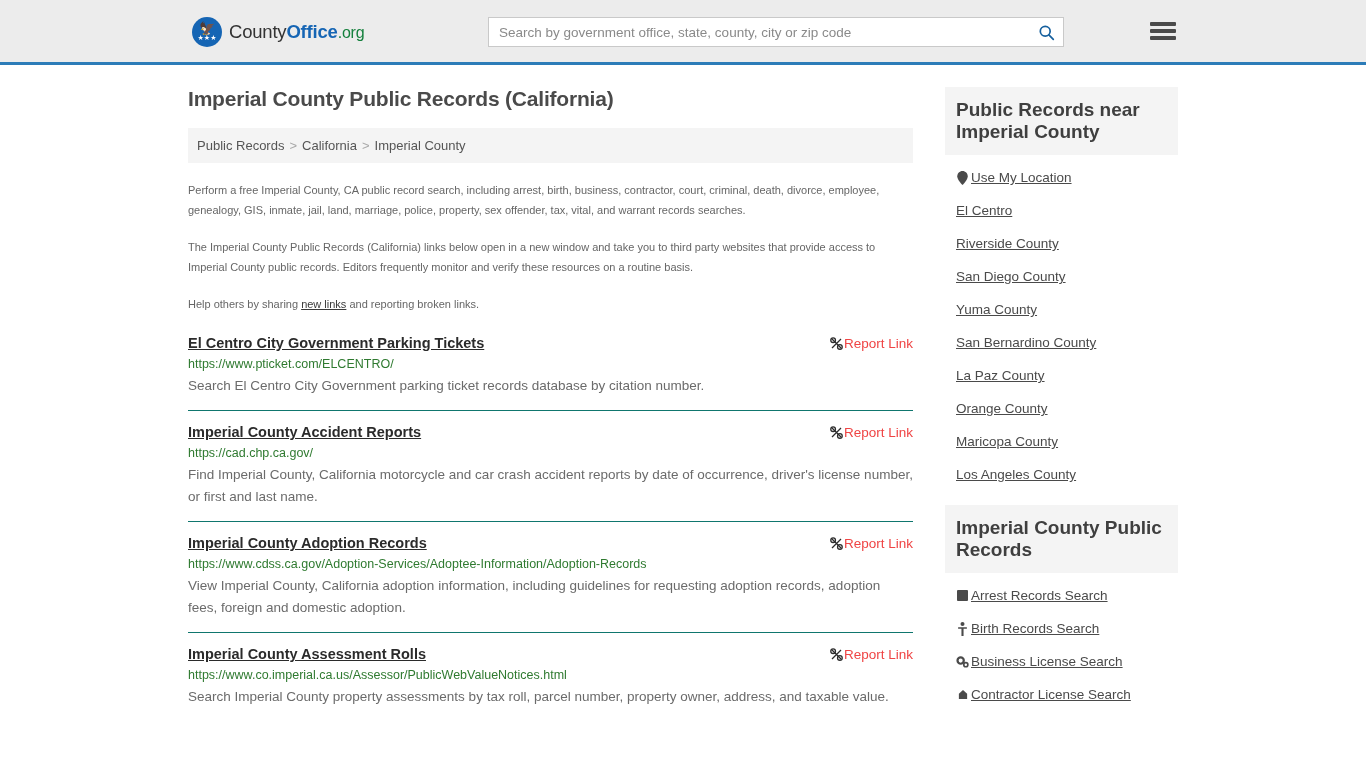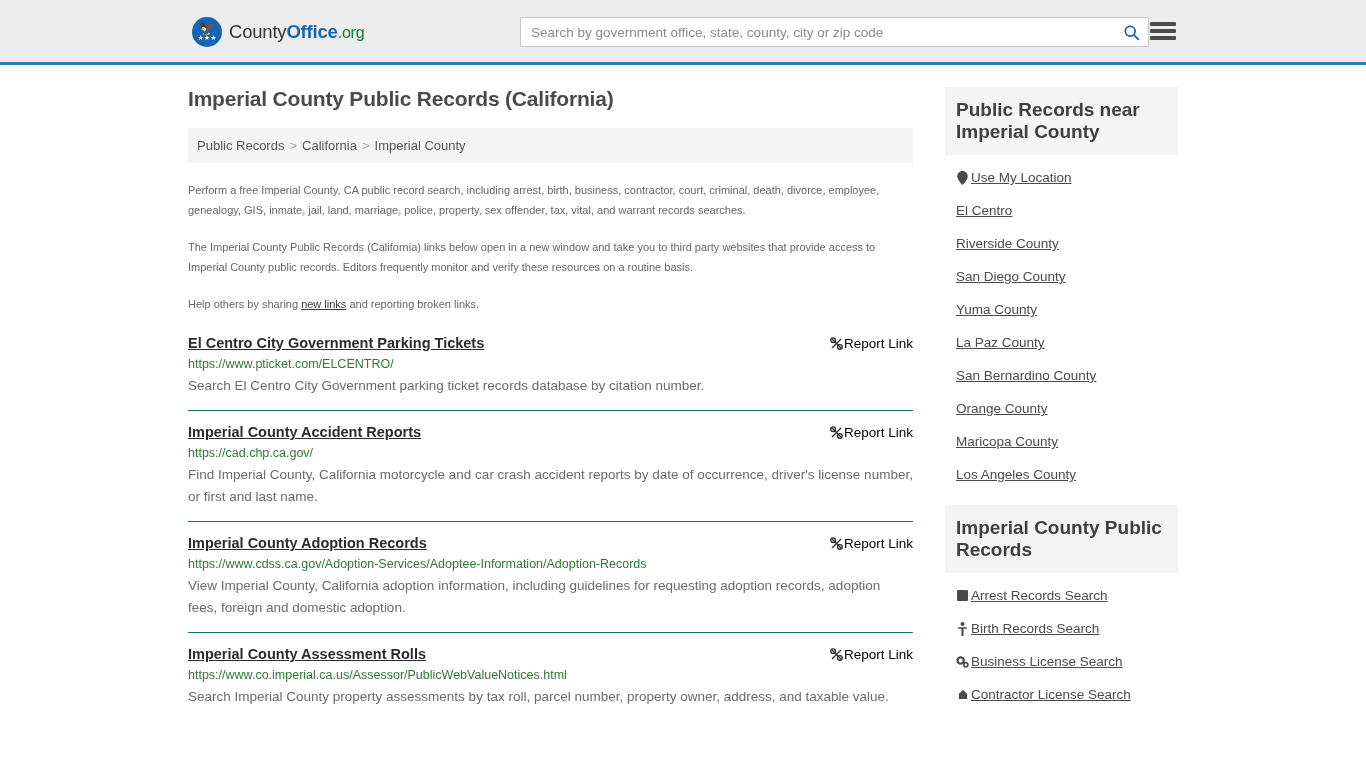--- a/index.html
+++ b/index.html
@@ -33,22 +33,22 @@
     gap:1px;
   }
   .logo-mark .eagle { font-size:13px; color:#ffffff; line-height:9px; }
   .logo-mark .stars { font-size:7px; color:#ffffff; line-height:7px; letter-spacing:0px; }
   .logo-text { font-size:18.5px; letter-spacing:-0.2px; }
   .logo-text .c1 { color:#333333; }
   .logo-text .c2 { color:#1565b4; font-weight:bold; }
   .logo-text .c3 { color:#15803d; font-size:16px; }
 
   .searchwrap {
-    position:absolute; left:520px; top:17px;
-    width:629px; height:30px;
+    position:absolute; left:488px; top:17px;
+    width:576px; height:30px;
     background:#ffffff;
     border:1px solid #c9c9c9;
     display:flex; 
   }
   .searchwrap input {
     flex:1; border:none; outline:none;
     font-family:"Liberation Sans", sans-serif;
     font-size:13.5px; color:#555; padding:0 10px;
     background:transparent;
   }
@@ -92,21 +92,21 @@
   .results { margin-top:21px; }
   .result { border-bottom:1px solid #0f766e; padding-bottom:13px; margin-bottom:13px; }
   .result:last-child { border-bottom:none; }
   .result-head { display:flex; align-items:flex-start; justify-content:space-between; }
   .result-title {
     font-size:14.5px; font-weight:bold; color:#2b2b2b;
     text-decoration:underline; cursor:pointer;
   }
   .report {
     display:flex; align-items:flex-end; 
-    font-size:13.5px; color:#000000; cursor:pointer; white-space:nowrap;
+    font-size:13.5px; color:#ef4444; cursor:pointer; white-space:nowrap;
     padding-top:1px;
   }
   .result-url { font-size:12.5px; color:#2f7a30; margin-top:6px; word-break:break-all; }
   .result-desc { font-size:13.5px; line-height:22px; color:#6b6b6b; margin-top:4px; }
 
   
   .side-box {
     background:#f4f4f4; padding:12px 11px;
     font-size:19px; font-weight:bold; color:#3f3f3f; line-height:22px;
   }
@@ -252,24 +252,24 @@
         <div class="side-item">
           <a>Riverside County</a>
         </div>
         <div class="side-item">
           <a>San Diego County</a>
         </div>
         <div class="side-item">
           <a>Yuma County</a>
         </div>
         <div class="side-item">
+          <a>San Bernardino County</a>
+        </div>
+        <div class="side-item">
           <a>La Paz County</a>
-        </div>
-        <div class="side-item">
-          <a>San Bernardino County</a>
         </div>
         <div class="side-item">
           <a>Orange County</a>
         </div>
         <div class="side-item">
           <a>Maricopa County</a>
         </div>
         <div class="side-item">
           <a>Los Angeles County</a>
         </div>

